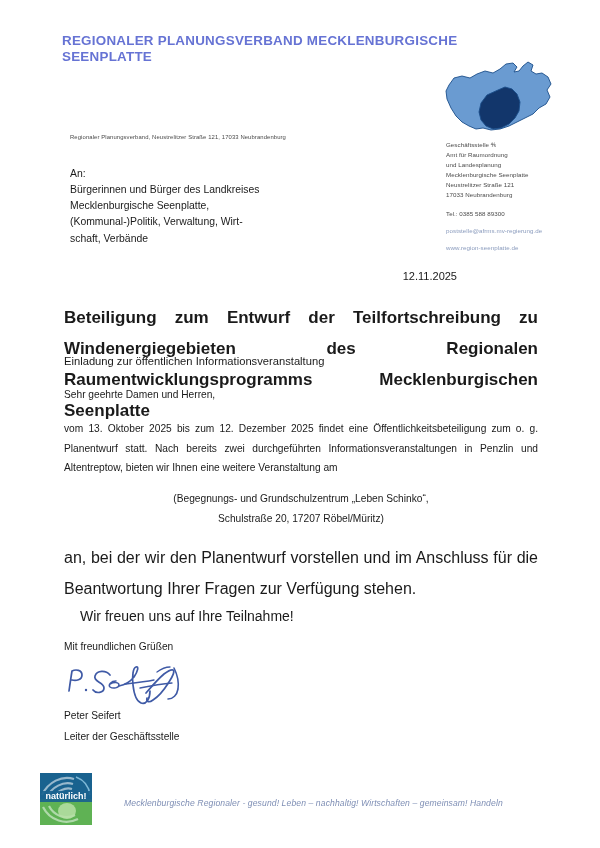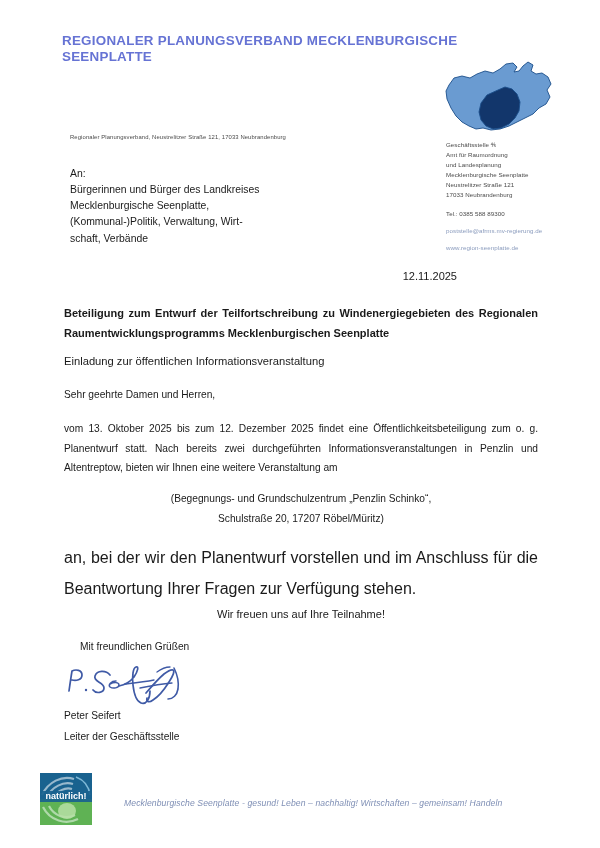--- a/index.html
+++ b/index.html
@@ -97,21 +97,21 @@
     font-size: 11px;
     color: #1a1a1a;
   }
 
   
   .subject {
     position: absolute;
     left: 64px;
     top: 303px;
     width: 474px;
-    font-size: 11px;
+    font-size: 17px;
     font-weight: bold;
     line-height: 1.82;
     text-align: justify;
     text-align-last: left;
     color: #1a1a1a;
   }
 
   .subtitle {
     position: absolute;
     left: 64px;
@@ -164,31 +164,30 @@
     width: 474px;
     font-size: 16px;
     line-height: 1.92;
     text-align: justify;
     text-align-last: left;
     color: #1a1a1a;
   }
 
   .para-3 {
     position: absolute;
-    left: 64px;
+    left: 80px;
     top: 608px;
     width: 474px;
-    font-size: 11px;
-    color: #1a1a1a;
-    text-align: center;
+    font-size: 14px;
+    color: #1a1a1a;
   }
 
   .closing {
     position: absolute;
-    left: 80px;
+    left: 64px;
     top: 641px;
     width: 474px;
     font-size: 10.2px;
     color: #1a1a1a;
   }
 
   
   .signature {
     position: absolute;
     left: 62px;
@@ -279,21 +278,21 @@
 
   <div class="subject">Beteiligung zum Entwurf der Teilfortschreibung zu Windenergiegebieten des Regionalen Raumentwicklungsprogramms Mecklenburgischen Seenplatte</div>
 
   <div class="subtitle">Einladung zur öffentlichen Informationsveranstaltung</div>
 
   <div class="salutation">Sehr geehrte Damen und Herren,</div>
 
   <div class="para-1">vom 13. Oktober 2025 bis zum 12. Dezember 2025 findet eine Öffentlichkeitsbeteiligung zum o. g. Planentwurf statt. Nach bereits zwei durchgeführten Informationsveranstaltungen in Penzlin und Altentreptow, bieten wir Ihnen eine weitere Veranstaltung am</div>
 
   <div class="event-block">
-    <div>(Begegnungs- und Grundschulzentrum „Penzlin Schinko“,</div>
+    <div>(Begegnungs- und Grundschulzentrum „Leben Schinko“,</div>
     <div>Schulstraße 20, 17207 Röbel/Müritz)</div>
   </div>
 
   <div class="para-2">an, bei der wir den Planentwurf vorstellen und im Anschluss für die Beantwortung Ihrer Fragen zur Verfügung stehen.</div>
 
   <div class="para-3">Wir freuen uns auf Ihre Teilnahme!</div>
 
   <div class="closing">Mit freundlichen Grüßen</div>
 
   <div class="signature">
@@ -346,15 +345,15 @@
           <path d="M9,33 C14,43 26,47 35,42"></path>
         </g>
         <ellipse cx="27" cy="38" rx="9" ry="8" fill="#b7dfa6" fill-opacity="0.85"></ellipse>
 
         <rect x="0" y="18" width="52" height="11" fill="#19628f" fill-opacity="0.92"></rect>
         <text x="26" y="26.4" font-family="Liberation Sans, sans-serif" font-size="9" font-weight="bold" fill="#ffffff" text-anchor="middle">natürlich!</text>
       </g>
     </svg>
   </div>
 
-  <div class="footer-tagline">Mecklenburgische Seenplatte - gesund! Leben – nachhaltig! Wirtschaften – gemeinsam! Handeln</div>
+  <div class="footer-tagline">Mecklenburgische Regionaler - gesund! Leben – nachhaltig! Wirtschaften – gemeinsam! Handeln</div>
 
 </div>
 
 </body></html>

